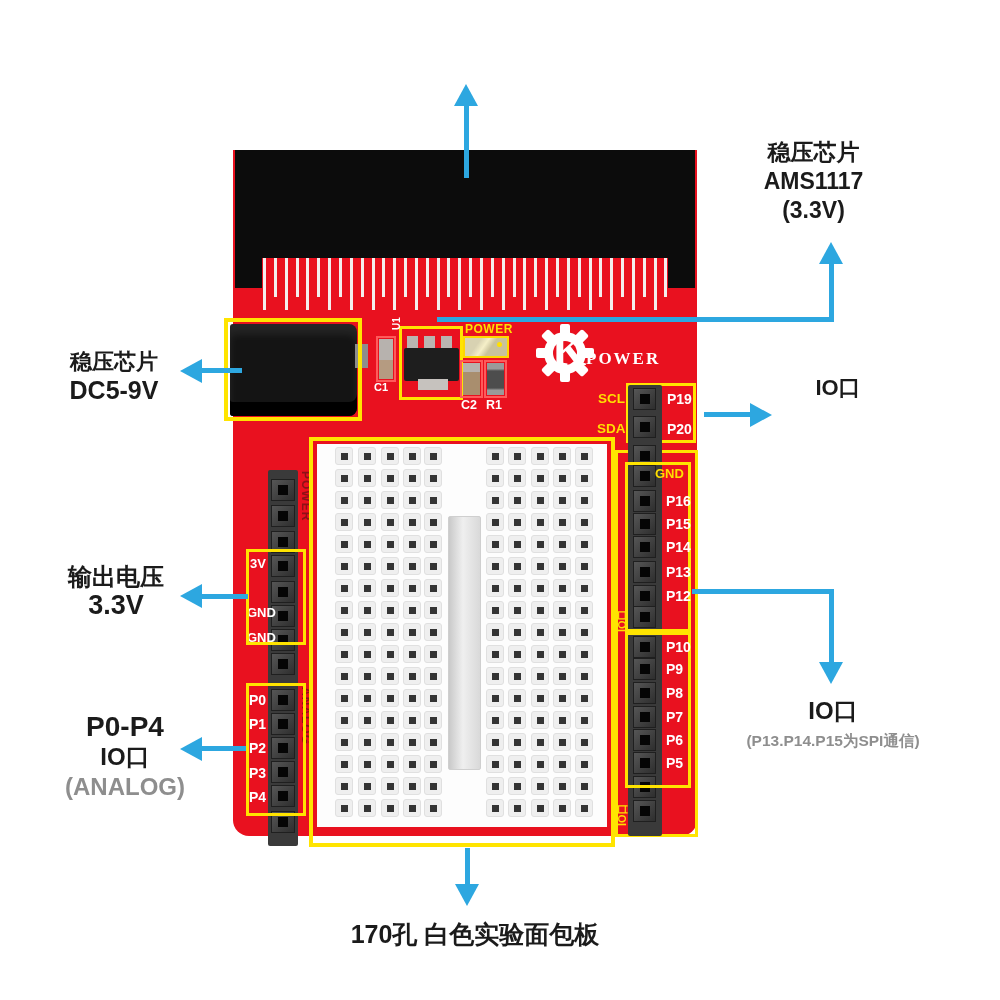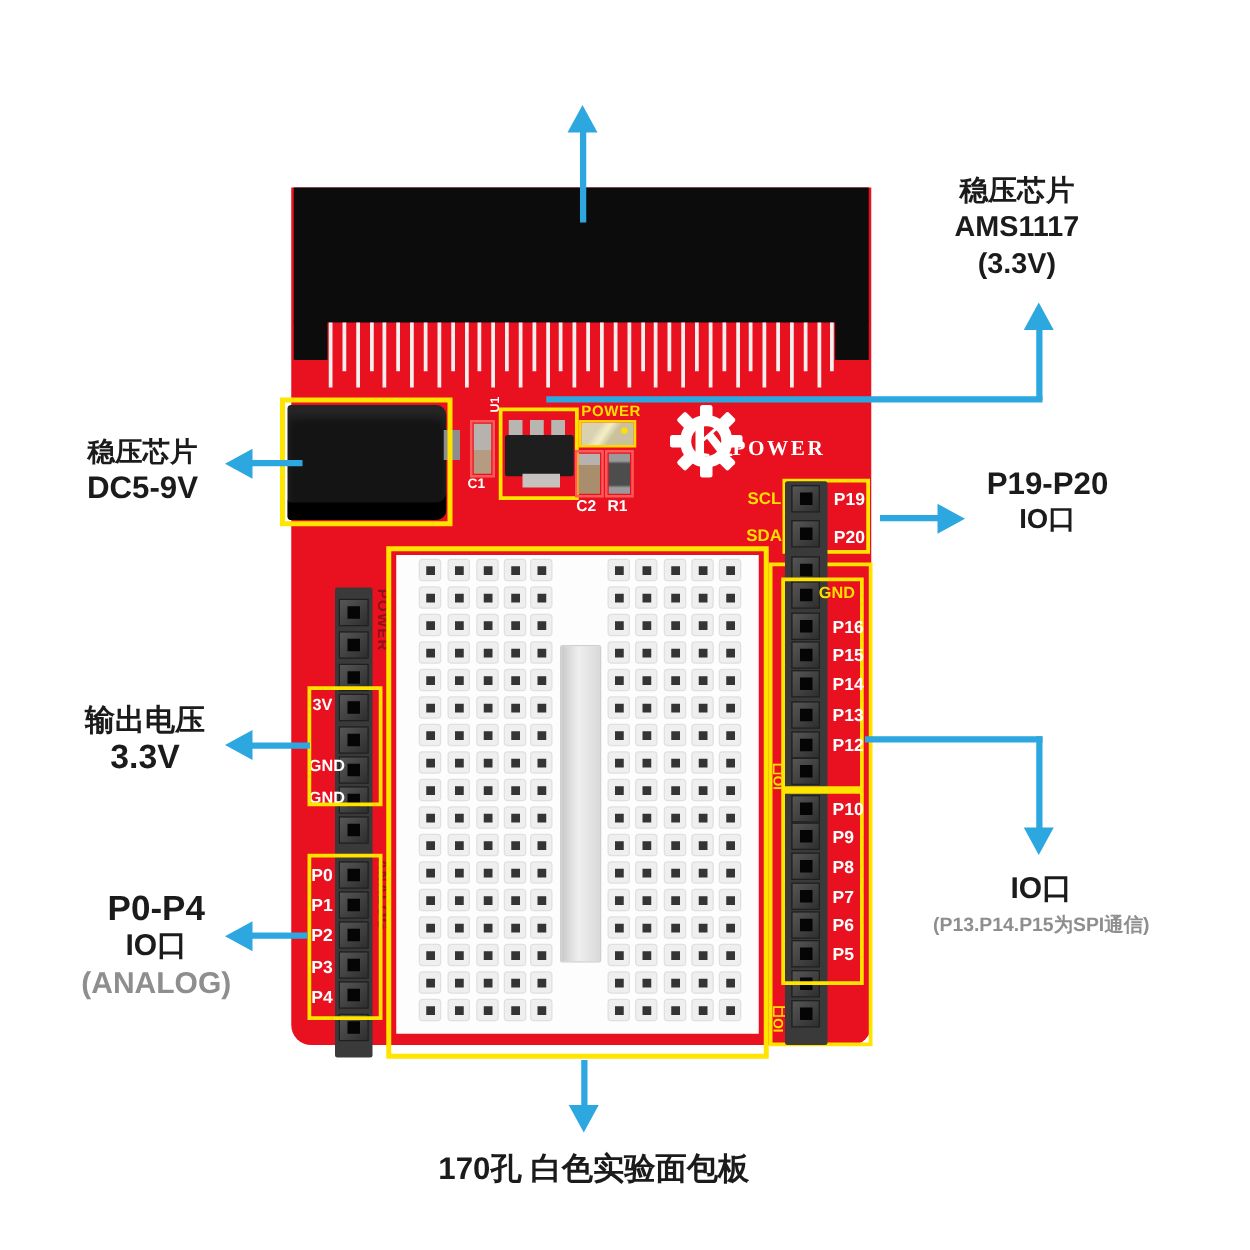--- a/index.html
+++ b/index.html
@@ -834,21 +834,20 @@
   <div class="lbl" style="left:39px; top:348px; width:150px; font-size:22px; line-height:28px;">
     <div>稳压芯片</div>
     <div style="font-size:25px;">DC5-9V</div>
   </div>
   <div>
     <div class="aline" style="left:200px; top:368px; width:42px; height:5px;"></div>
     <div class="tri left" style="left:180px; top:359px;"></div>
   </div>
 
   <div class="lbl" style="left:758px; top:374px; width:160px; font-size:25px; line-height:27px;">
-    <div>P19-P20</div>
     <div style="font-size:22px;">IO口</div>
   </div>
   <div>
     <div class="aline" style="left:704px; top:412px; width:48px; height:5px;"></div>
     <div class="tri right" style="left:750px; top:403px;"></div>
   </div>
 
   <div class="lbl" style="left:41px; top:562px; width:150px; font-size:24px; line-height:29px;">
     <div>输出电压</div>
     <div style="font-size:27px;">3.3V</div>

